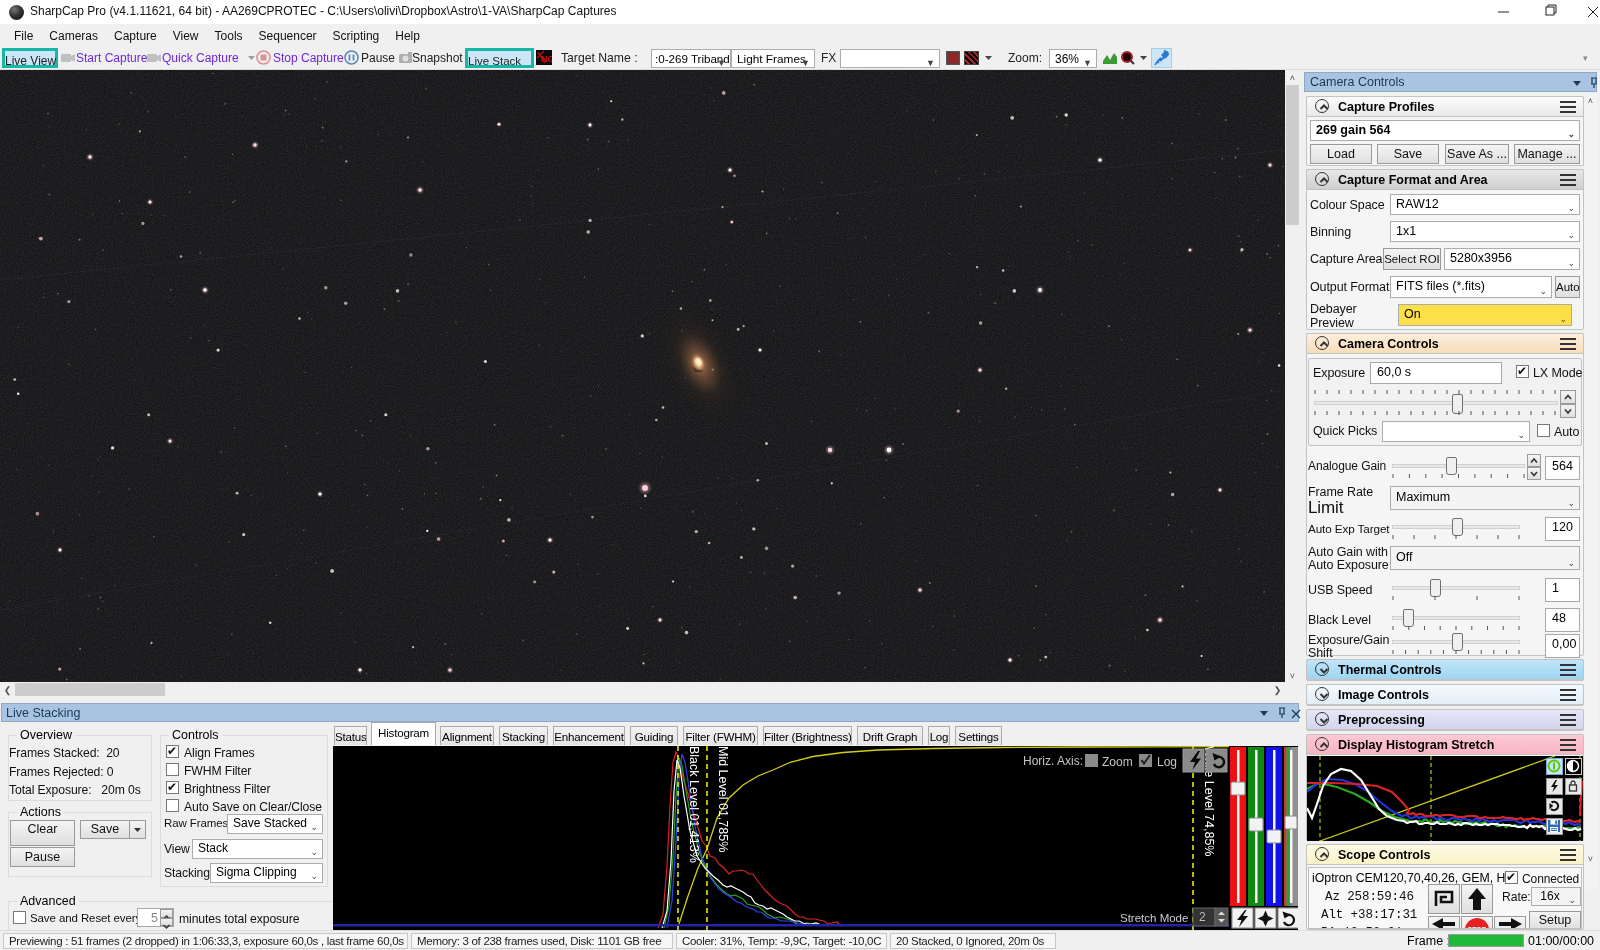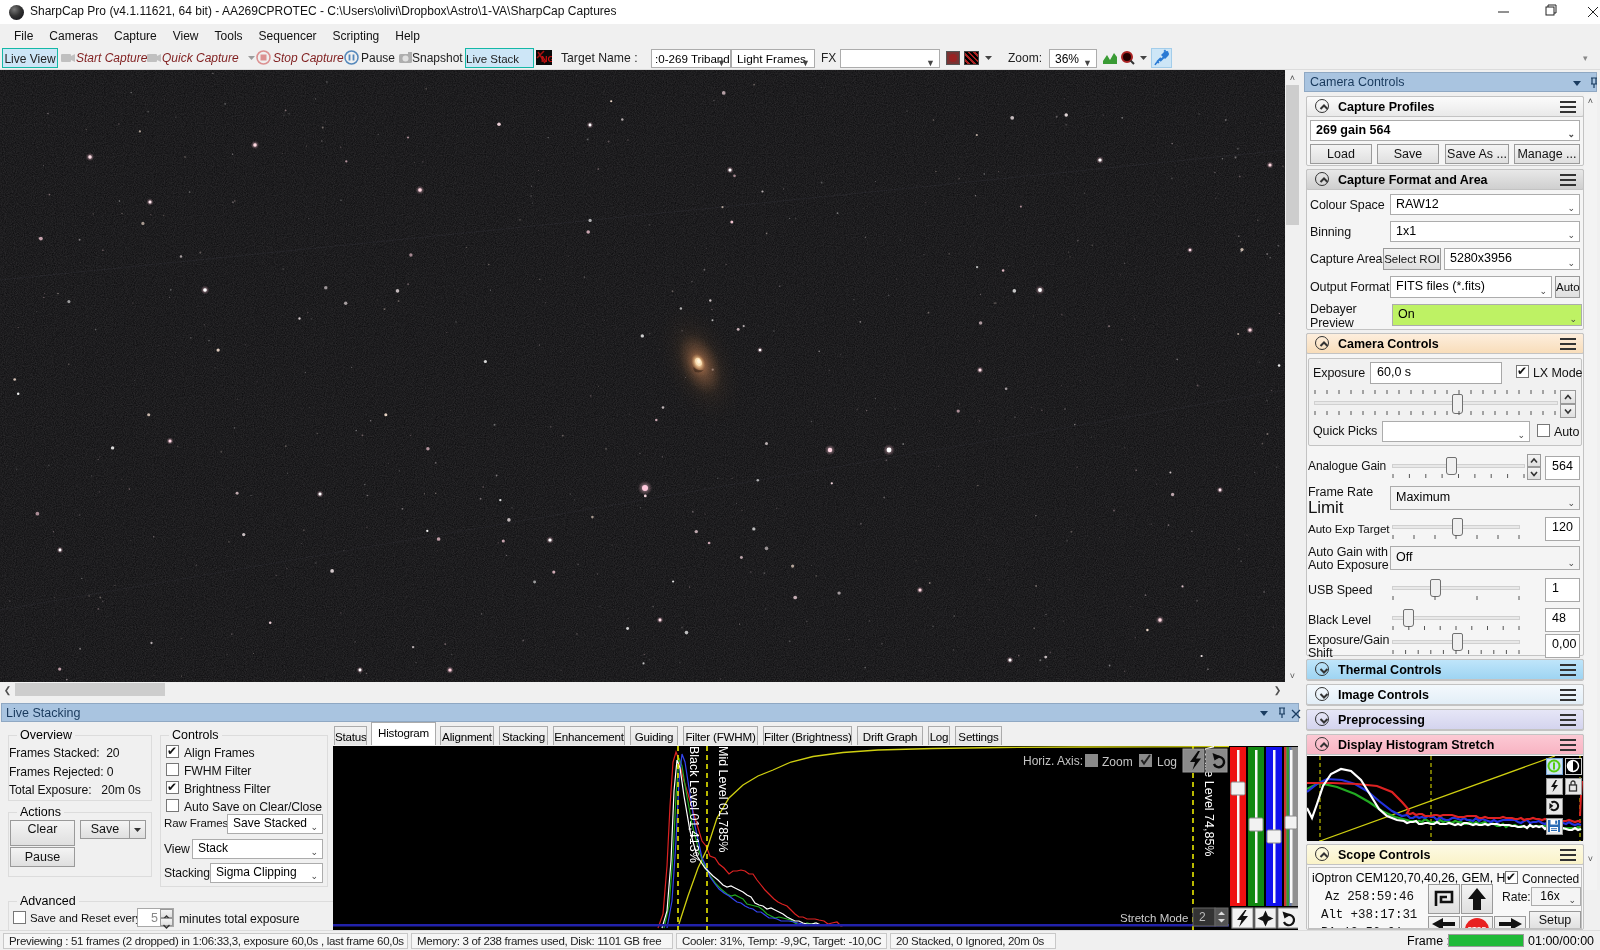--- a/index.html
+++ b/index.html
@@ -14,22 +14,22 @@
   background:radial-gradient(circle at 35% 30%, #777 0%, #333 45%, #0b0b12 100%); }
 .wbtn { position:absolute; top:0; width:45px; height:24px; color:#222; text-align:center; }
 
 
 #menubar { left:0; top:24px; width:1600px; height:23px; background:#f0f0f0; }
 #menubar span { display:inline-block; padding:5px 8px 0 8px; font-size:12px; color:#111; }
 
 
 #toolbar { left:0; top:47px; width:1600px; height:23px; background:#f0f0f0; border-bottom:1px solid #dcdcdc; }
 .tbi { position:absolute; top:1px; height:20px; line-height:20px; font-size:12px; color:#222; white-space:nowrap; }
-.tbtn-hl { background:#cde6f7; border:1px solid #14b8a6; }
-.graytxt { color:#7f1d1d;font-style:italic; }
+.tbtn-hl { background:#cde6f7; border:3px solid #14b8a6; }
+.graytxt { color:#6d28d9; }
 .combo { position:absolute; background:#fff; border:1px solid #acacac; font-size:12px; line-height:18px; padding-left:5px; white-space:nowrap; overflow:hidden; }
 .combo .carr { position:absolute; right:4px; top:0; color:#444; font-size:9px; }
 
 
 #viewport { left:0; top:70px; width:1285px; height:612px; background:#0a0a0c; overflow:hidden; }
 
 
 .sb { background:#f0f0f0; }
 .sb-thumb { position:absolute; background:#cdcdcd; }
 .sb-arr { position:absolute; color:#505050; font-size:9px; text-align:center; }
@@ -824,21 +824,21 @@
 <div class="combo" style="left:90px; top:124px; width:190px; height:21px; line-height:18px; font-size:12.5px; background:#fff; ">RAW12<span class="carr" style="top:4px;">⌄</span></div>
 <div class="rowlab" style="left:10px; top:155px;  font-size:12.5px;">Binning</div>
 <div class="combo" style="left:90px; top:151px; width:190px; height:21px; line-height:18px; font-size:12.5px; background:#fff; ">1x1<span class="carr" style="top:4px;">⌄</span></div>
 <div class="rowlab" style="left:10px; top:182px;  font-size:12.5px;">Capture Area</div>
 <div class="btn" style="left:83px; top:178px; width:58px; height:22px; line-height:20px; font-size:11.5px;">Select ROI</div>
 <div class="combo" style="left:144px; top:178px; width:136px; height:22px; line-height:19px; font-size:12.5px; background:#fff; ">5280x3956<span class="carr" style="top:5px;">⌄</span></div>
 <div class="rowlab" style="left:10px; top:210px;  font-size:12.5px;">Output Format</div>
 <div class="combo" style="left:90px; top:206px; width:162px; height:22px; line-height:19px; font-size:12.5px; background:#fff; ">FITS files (*.fits)<span class="carr" style="top:5px;">⌄</span></div>
 <div class="btn" style="left:255px; top:206px; width:25px; height:22px; line-height:20px; font-size:11.5px;">Auto</div>
 <div class="rowlab" style="left:10px; top:232px;  font-size:12.5px;">Debayer<br>Preview</div>
-<div class="combo" style="left:92px; top:234px; width:190px; height:22px; line-height:19px; font-size:12.5px; background:#bef264; ">On<span class="carr" style="top:5px;">⌄</span></div>
+<div class="combo" style="left:98px; top:234px; width:174px; height:22px; line-height:19px; font-size:12.5px; background:#fde047; ">On<span class="carr" style="top:5px;">⌄</span></div>
 <div class="panelbox" style="left:6px; top:263px; width:278px; height:323px;"></div>
 <div class="sechead" style="left:6px; top:263px; width:278px; height:21px; background:linear-gradient(#fdeedd,#f8ddba);">
         <div class="chev">
           <svg width="14" height="13">
             <path d="M3.5 8 L7 4.5 L10.5 8" fill="none" stroke="#333" stroke-width="2"></path>
           </svg>
         </div>
         <div class="st">Camera Controls</div>
         <div class="burger"></div>
       </div>

